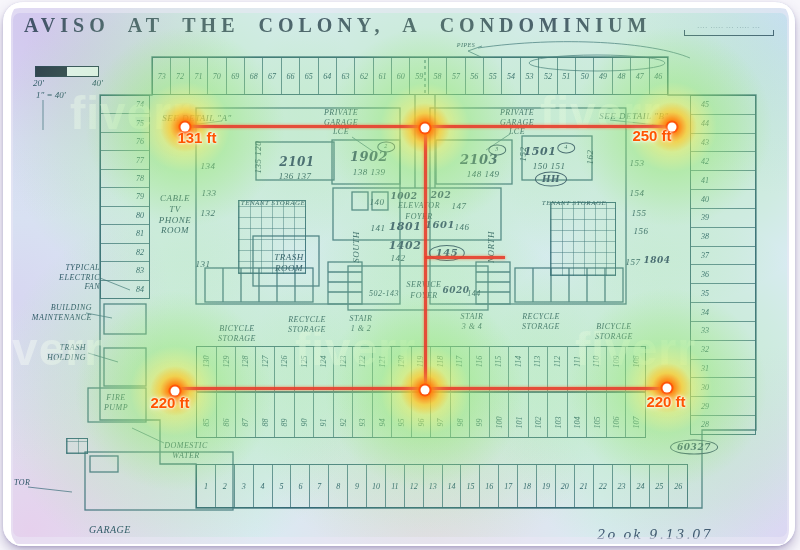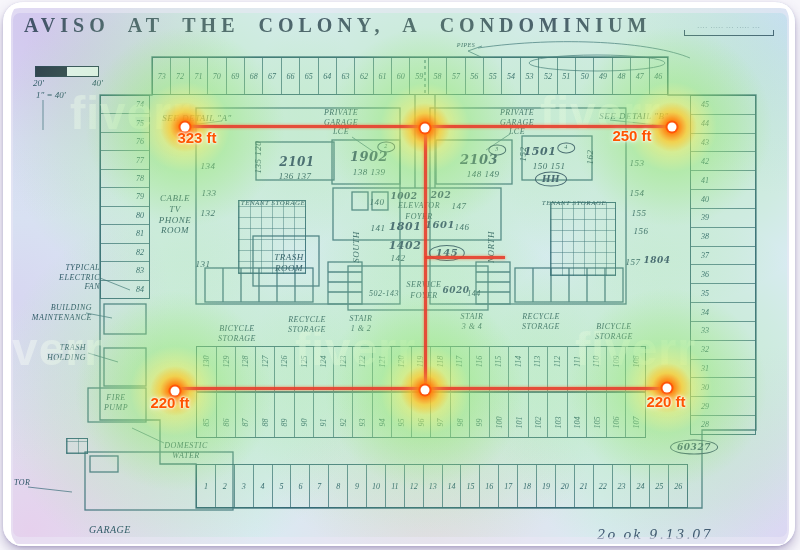--- a/index.html
+++ b/index.html
@@ -651,20 +651,20 @@
     <div class="redline" style="left:175px;top:387px;width:492px;height:3px;"></div>
     <div class="redline" style="left:425px;top:256px;width:80px;height:3px;"></div>
 
     <div class="hsdot" style="left:185px;top:127px;"></div>
     <div class="hsdot" style="left:425px;top:128px;"></div>
     <div class="hsdot" style="left:672px;top:127px;"></div>
     <div class="hsdot" style="left:175px;top:391px;"></div>
     <div class="hsdot" style="left:425px;top:390px;"></div>
     <div class="hsdot" style="left:667px;top:388px;"></div>
 
-    <div class="mft" style="left:197px;top:129px;">323 ft</div>
-    <div class="mft" style="left:632px;top:127px;">250 ft</div>
+    <div class="mft" style="left:197px;top:129px;">131 ft</div>
+    <div class="mft" style="left:652px;top:127px;">250 ft</div>
     <div class="mft" style="left:170px;top:394px;">220 ft</div>
     <div class="mft" style="left:666px;top:393px;">220 ft</div>
 
     <div id="frame"></div>
   </div>
 </div>
 
 </body></html>

